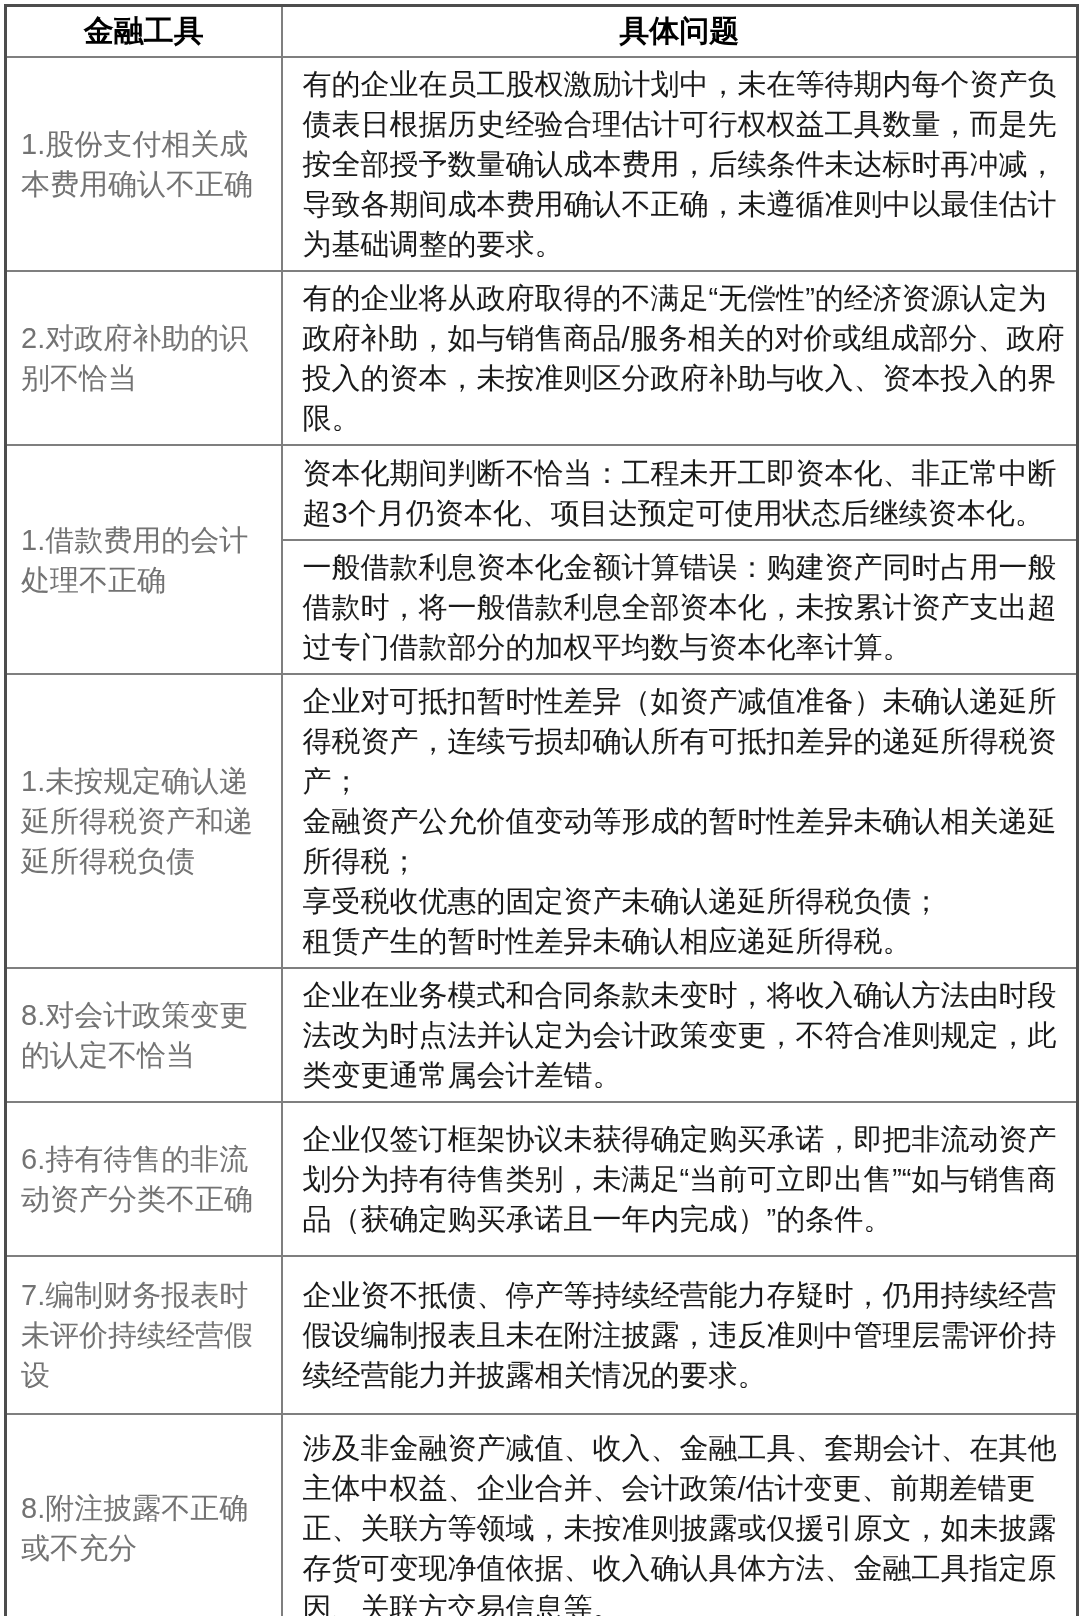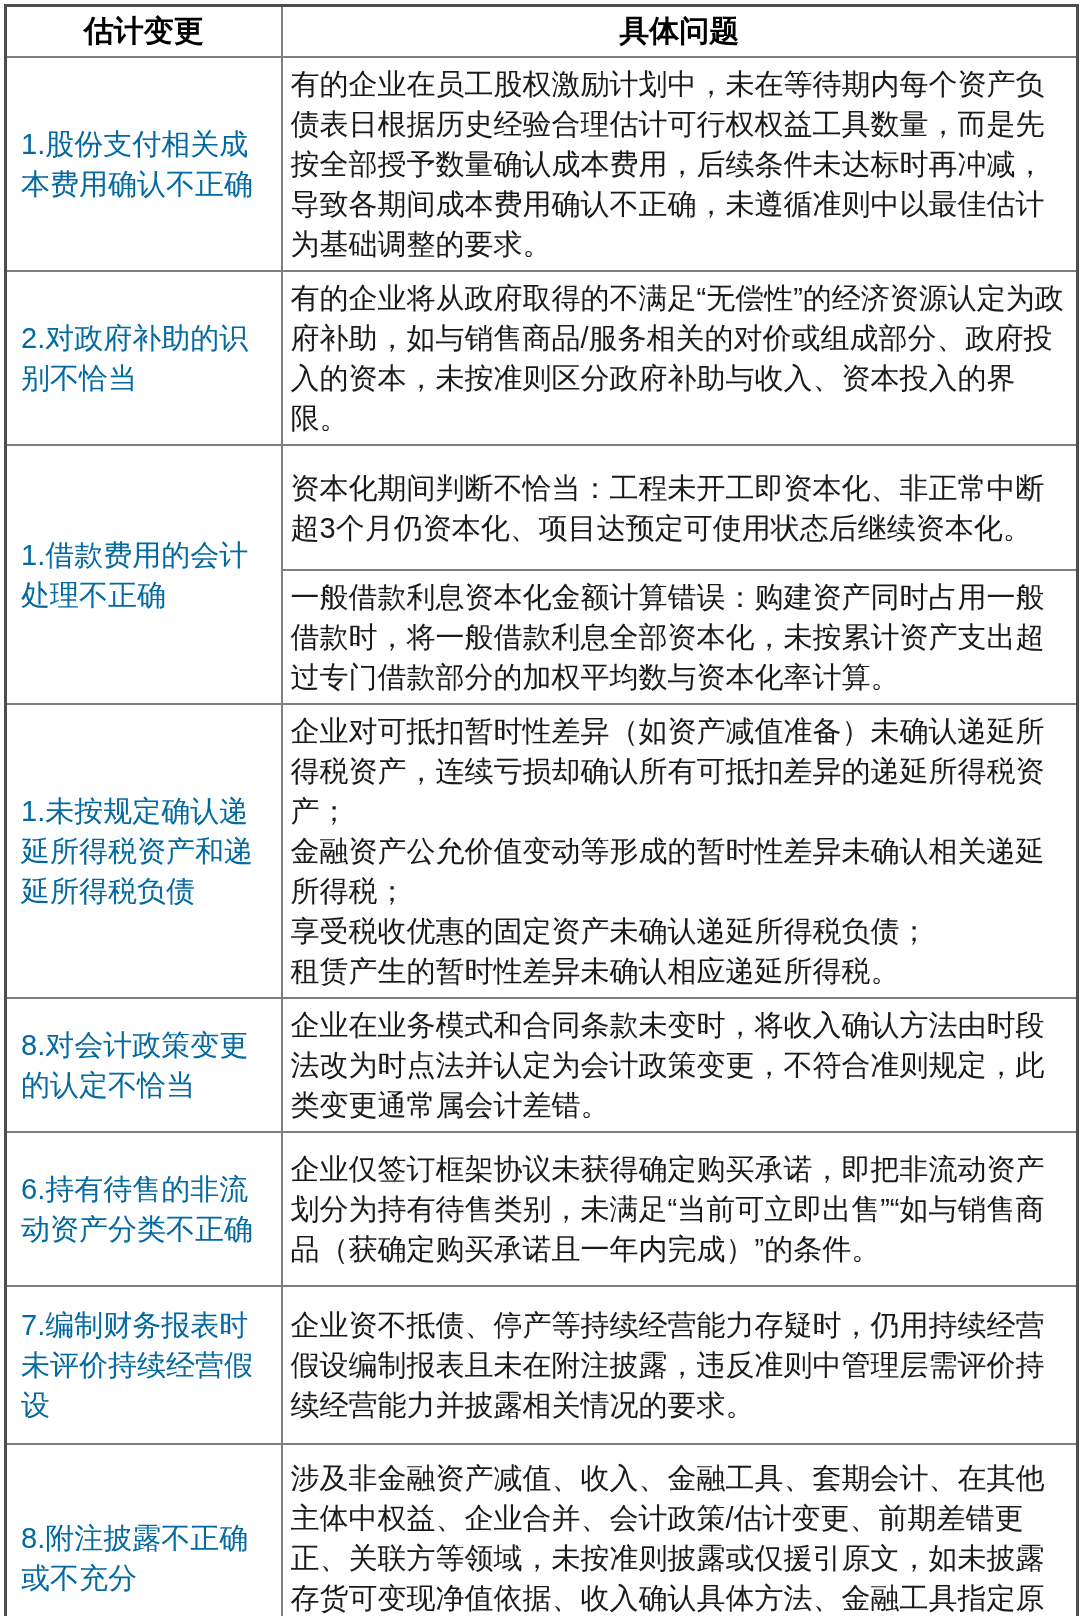--- a/index.html
+++ b/index.html
@@ -35,51 +35,51 @@
     font-weight: bold;
     text-align: center;
     padding: 4px 6px;
     color: #000000;
   }
   td.issue-cell {
     font-size: 29px;
     line-height: 40px;
     text-align: left;
     padding: 6px 8px 6px 14px;
-    color: #0369a1;
+    color: #737373;
   }
   td.content-cell {
     font-size: 29px;
     line-height: 40px;
     text-align: left;
-    padding: 6px 6px 6px 8px;
+    padding: 6px 6px 6px 20px;
     white-space: pre-line;
     color: #1a1a1a;
   }
   tr.r1 td { height: 196px; }
   tr.r2 td { height: 160px; }
-  tr.r3a td { height: 125px; }
+  tr.r3a td { height: 95px; }
   tr.r3b td { height: 118px; }
   tr.r4 td { height: 277px; margin-left: 28px; }
   tr.r5 td { height: 128px; }
   tr.r6 td { height: 154px; }
   tr.r7 td { height: 158px; }
   tr.r8 td { height: 228px; }
 </style>
 </head>
 <body>
 
 <table class="issues-table">
   <colgroup>
     <col class="col-issue">
     <col class="col-summary">
   </colgroup>
   <thead>
     <tr>
-      <th class="header-cell">估计变更</th>
+      <th class="header-cell">金融工具</th>
       <th class="header-cell">具体问题</th>
     </tr>
   </thead>
   <tbody>
     <tr class="r1">
       <td class="issue-cell">1.股份支付相关成本费用确认不正确</td>
       <td class="content-cell">有的企业在员工股权激励计划中，未在等待期内每个资产负债表日根据历史经验合理估计可行权权益工具数量，而是先按全部授予数量确认成本费用，后续条件未达标时再冲减，导致各期间成本费用确认不正确，未遵循准则中以最佳估计为基础调整的要求。</td>
     </tr>
     <tr class="r2">
       <td class="issue-cell">2.对政府补助的识别不恰当</td>

